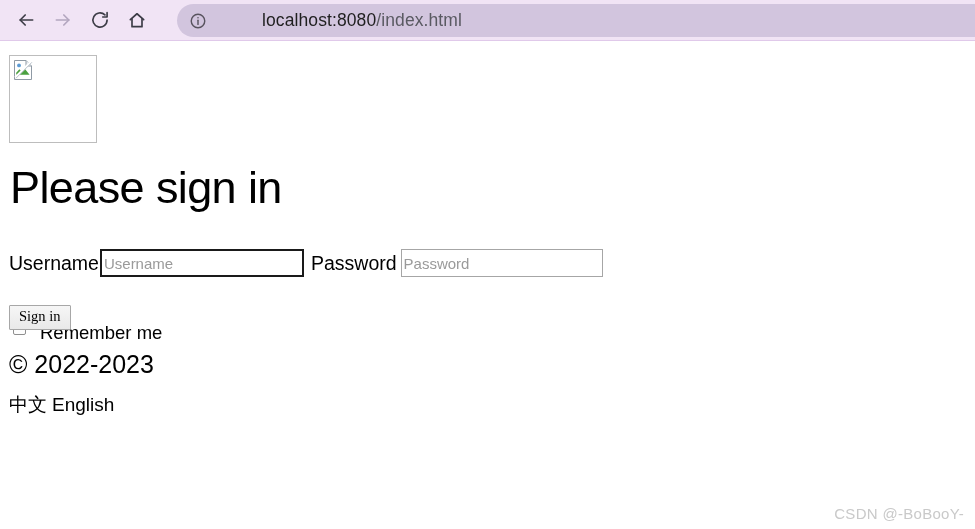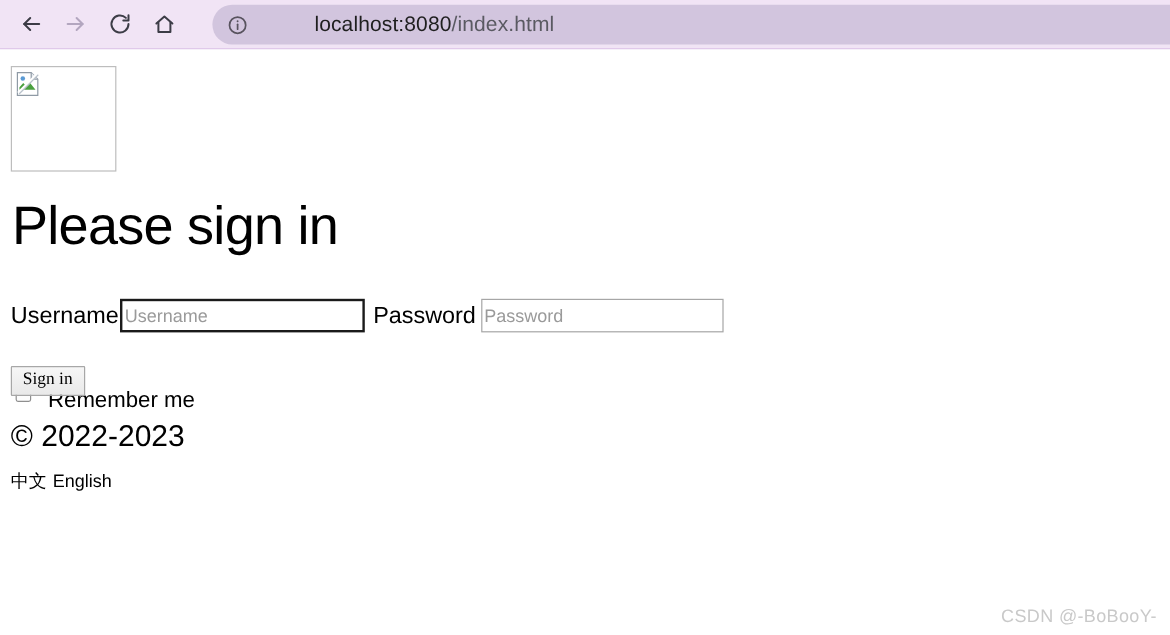--- a/index.html
+++ b/index.html
@@ -192,21 +192,21 @@
     left: 9px;
     top: 350px;
     font-size: 25px;
     color: #000000;
     font-family: "Liberation Sans", sans-serif;
   }
   .lang-row {
     position: absolute;
     left: 9px;
     top: 351px;
-    font-size: 15px;
+    font-size: 19px;
     color: #000000;
     font-family: "Liberation Sans", sans-serif;
     white-space: nowrap;
   }
   .lang-row .lang-link { color: #000000; text-decoration: none; }
   .lang-sep { display: inline-block; width: 5px; }
 
   .watermark {
     position: absolute;
     right: 11px;

